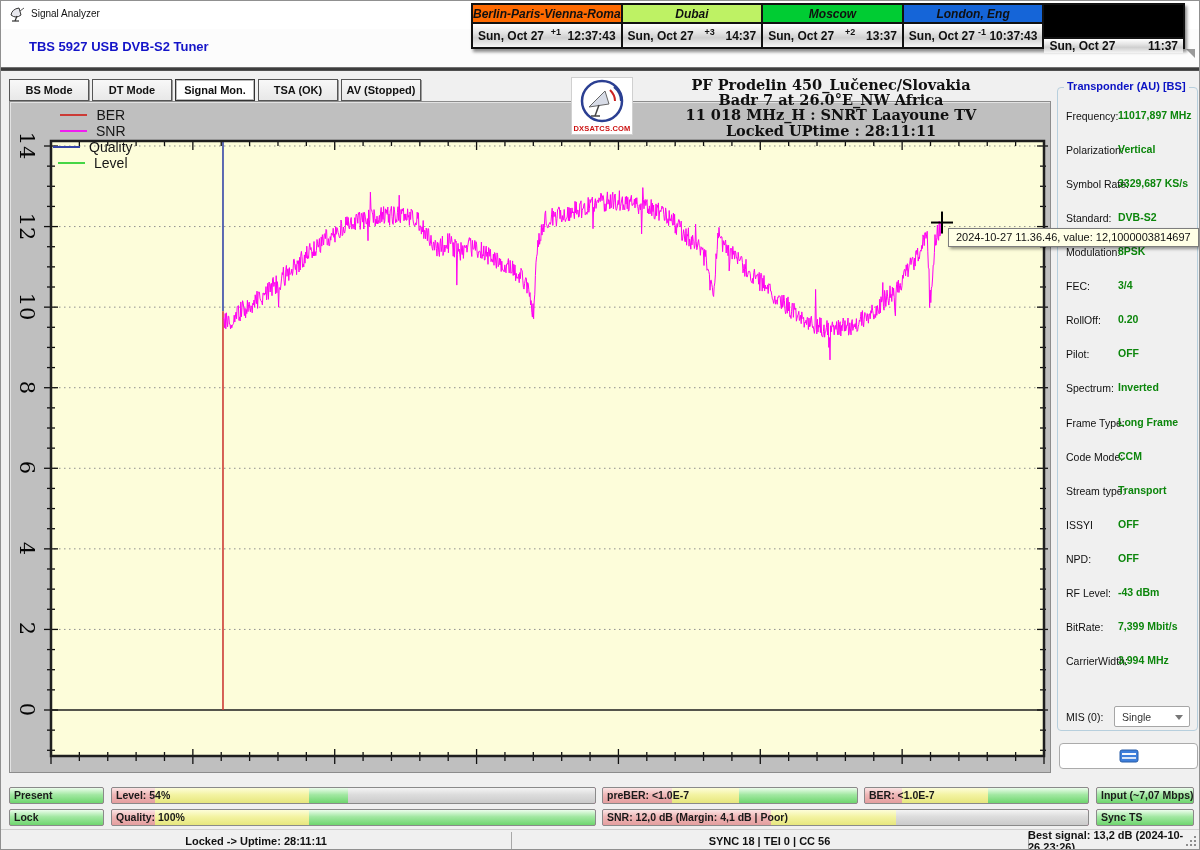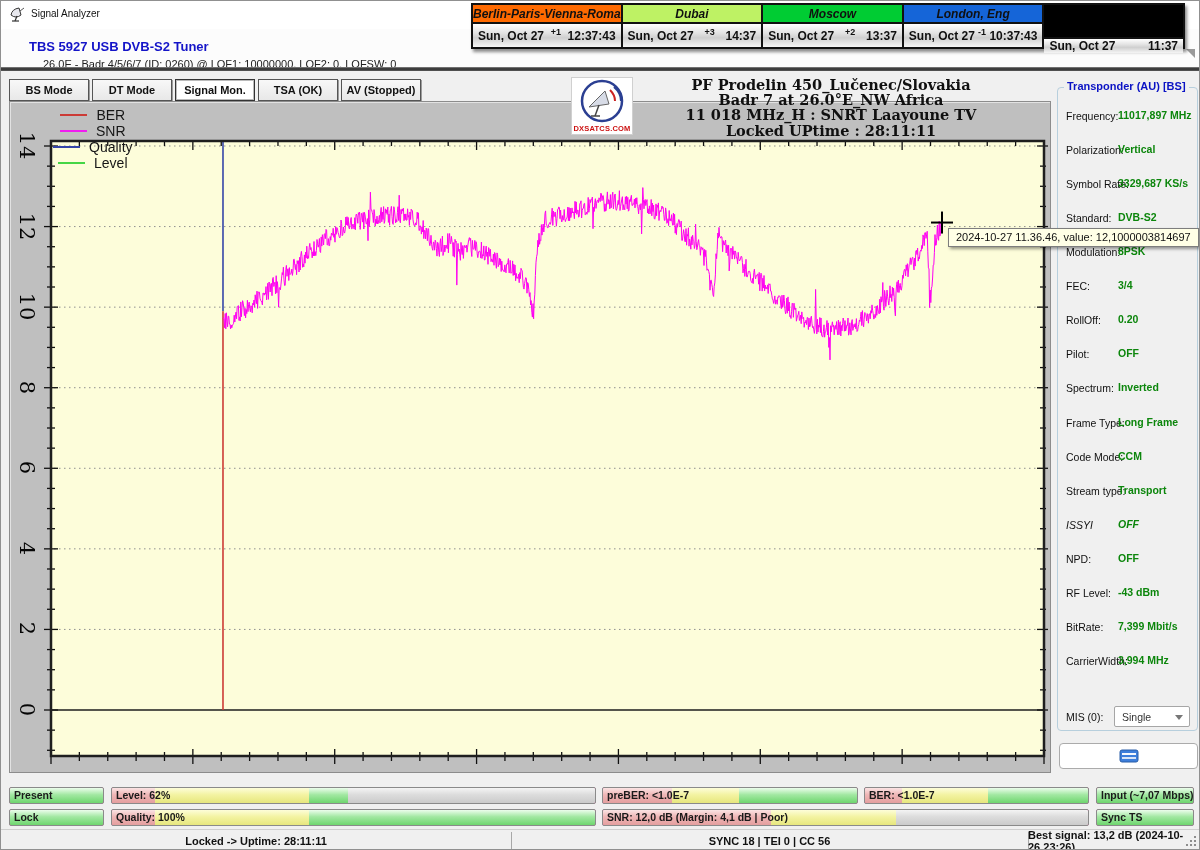--- a/index.html
+++ b/index.html
@@ -89,21 +89,20 @@
     <svg class="app-icon" viewBox="0 0 17 17">
       <path d="M2 9 Q3 3 10 2 L12 9 Q7 13 2 9 Z" fill="#e8e8ee" stroke="#333" stroke-width="1"></path>
       <line x1="8" y1="10" x2="6" y2="15" stroke="#333" stroke-width="1.2"></line>
       <line x1="3" y1="15" x2="10" y2="15" stroke="#333" stroke-width="1.2"></line>
       <line x1="11" y1="5" x2="15" y2="2" stroke="#555" stroke-width="1"></line>
     </svg>
     <span class="app-title">Signal Analyzer</span>
   </div>
   <div class="info-strip"></div>
   <div class="tuner-name">TBS 5927 USB DVB-S2 Tuner</div>
-  <div class="tuner-details">26.0E - Badr 4/5/6/7 (ID: 0260) @ LOF1: 10000000, LOF2: 0, LOFSW: 0</div>
   <div class="groove"></div>
 
   <div class="clock-grip"></div>
   <div class="clockwin">
 
       <div class="clock-col">
         <div class="clock-head" style="background: rgb(255, 106, 0);">Berlin-Paris-Vienna-Roma</div>
         <div class="clock-body">
           <span class="clock-date">Sun, Oct 27</span>
           <span class="clock-tz">+1</span>
@@ -419,21 +418,21 @@
         <div class="trow" style="top: 362.6px;">
           <span class="tlabel">Code Mode:</span>
           <span class="tvalue">CCM</span>
         </div>
 
         <div class="trow" style="top: 396.66px;">
           <span class="tlabel">Stream type:</span>
           <span class="tvalue">Transport</span>
         </div>
 
-        <div class="trow" style="top: 430.72px; font-style: italic;">
+        <div class="trow" style="top: 430.72px;">
           <span class="tlabel">ISSYI</span>
           <span class="tvalue">OFF</span>
         </div>
 
         <div class="trow" style="top: 464.78px;">
           <span class="tlabel">NPD:</span>
           <span class="tvalue">OFF</span>
         </div>
 
         <div class="trow" style="top: 498.84px;">
@@ -473,21 +472,21 @@
       </div>
       <span class="bar-label">Present</span>
   </div>
   <div class="bar" style="left:110px;top:786px;width:485px;">
     <div class="zones">
         <div class="zone zone-pink" style="width: 8.9%;"></div>
         <div class="zone zone-yellow" style="width: 31.8%;"></div>
         <div class="zone zone-green" style="width: 8.2%;"></div>
         <div class="zone zone-gray" style="width: 51.1%;"></div>
       </div>
-      <span class="bar-label">Level: 62%</span>
+      <span class="bar-label">Level: 54%</span>
   </div>
   <div class="bar" style="left:601px;top:786px;width:256px;">
     <div class="zones">
         <div class="zone zone-pink" style="width: 27%;"></div>
         <div class="zone zone-yellow" style="width: 26.5%;"></div>
         <div class="zone zone-green" style="width: 46.5%;"></div>
       </div>
       <span class="bar-label">preBER: &lt;1.0E-7</span>
   </div>
   <div class="bar" style="left:863px;top:786px;width:225px;">

